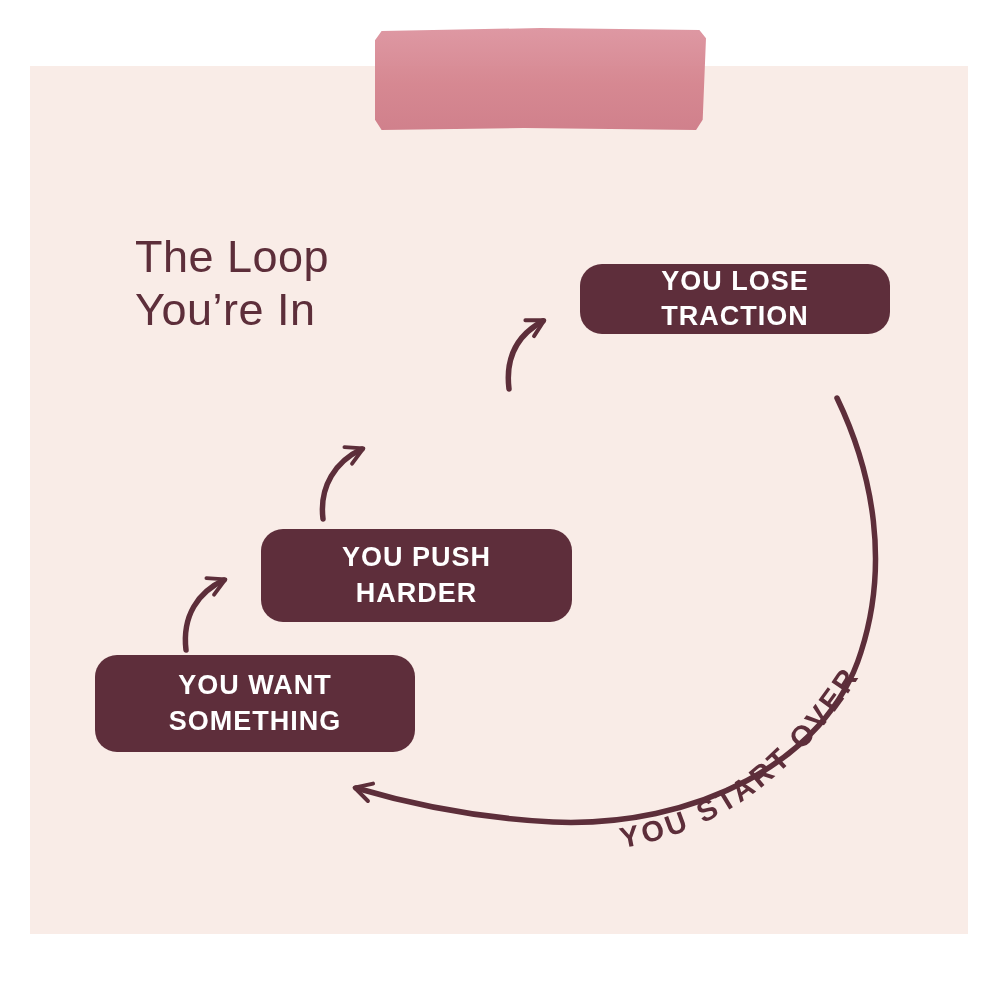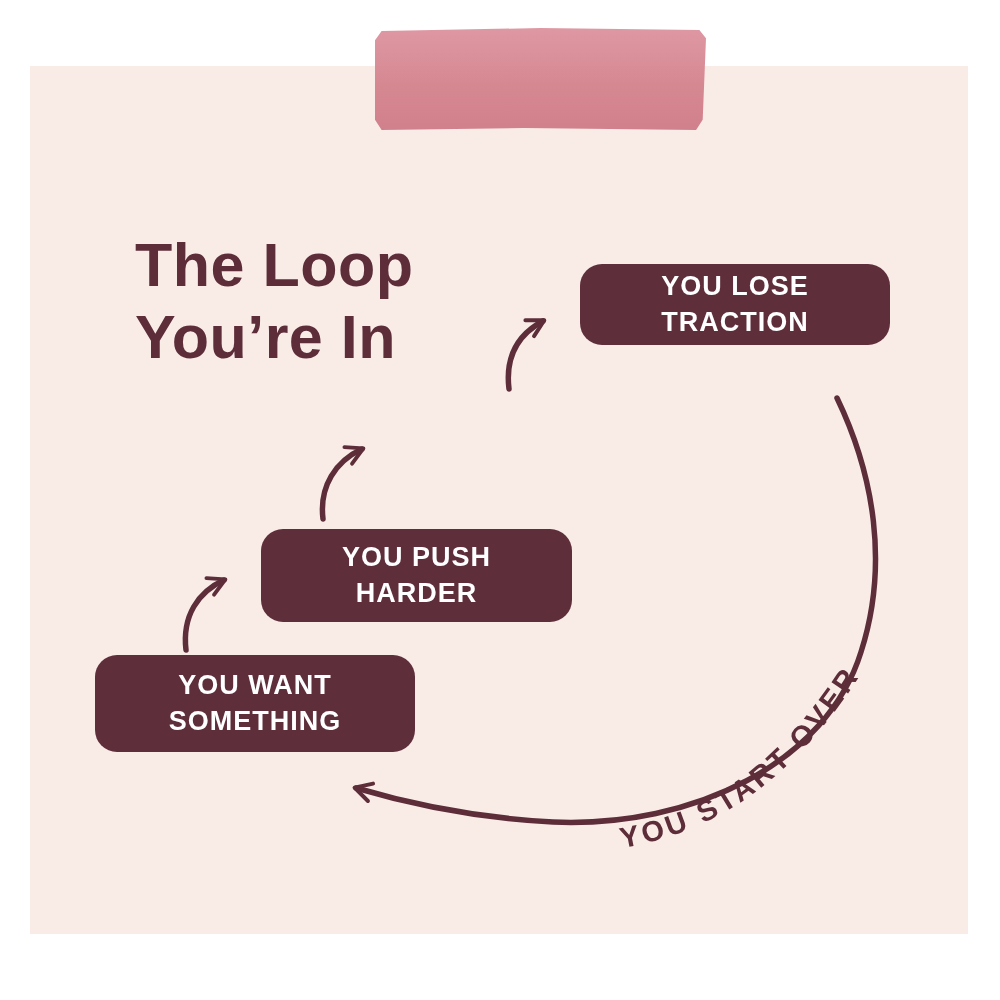--- a/index.html
+++ b/index.html
@@ -31,22 +31,22 @@
     width: 331px;
     height: 102px;
     background: linear-gradient(180deg, #dd95a0 0%, #d5858f 55%, #cf7d89 100%);
     clip-path: polygon(0% 12%, 2% 3%, 50% 0%, 98% 2%, 100% 10%, 99% 90%, 97% 100%, 45% 98%, 2% 100%, 0% 90%);
     opacity: 0.97;
   }
   .diagram-title {
     position: absolute;
     left: 135px;
     top: 230px;
-    font-size: 61px;
-    font-weight: bold;
+    font-size: 45px;
+    font-weight: normal;
     color: #5d2e3a;
     line-height: 1.18;
     white-space: pre-line;
     letter-spacing: 0.5px;
   }
   .flow-box {
     position: absolute;
     background: #5e2e3b;
     border-radius: 22px;
     color: #ffffff;
@@ -58,21 +58,21 @@
     font-size: 27px;
     font-weight: bold;
     letter-spacing: 1px;
     line-height: 1.3;
     text-align: center;
     white-space: pre-line;
   }
   .box-1 { left: 95px;  top: 655px; width: 320px; height: 97px; }
   .box-2 { left: 261px; top: 529px; width: 311px; height: 93px; }
   .box-3 { left: 400px; top: 400px; width: 316px; height: 92px; }
-  .box-4 { left: 580px; top: 264px; width: 310px; height: 81px; }
+  .box-4 { left: 580px; top: 264px; width: 310px; height: 70px; }
   .arrows-overlay {
     position: absolute;
     left: 0;
     top: 0;
     width: 1000px;
     height: 1000px;
     pointer-events: none;
   }
   .loop-text {
     font-size: 29px;

